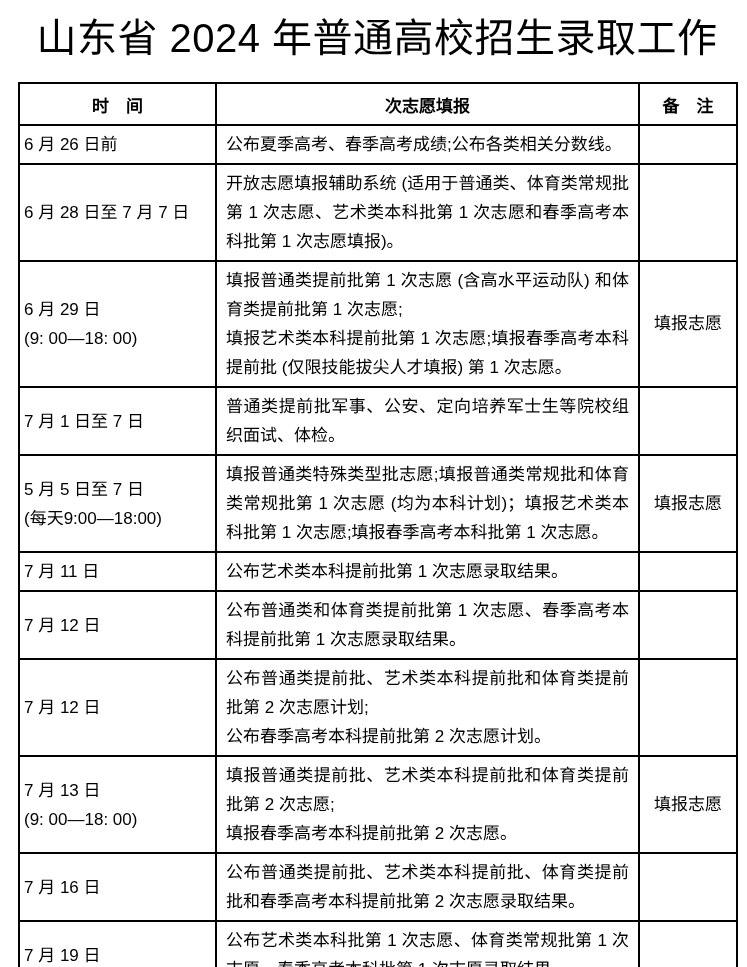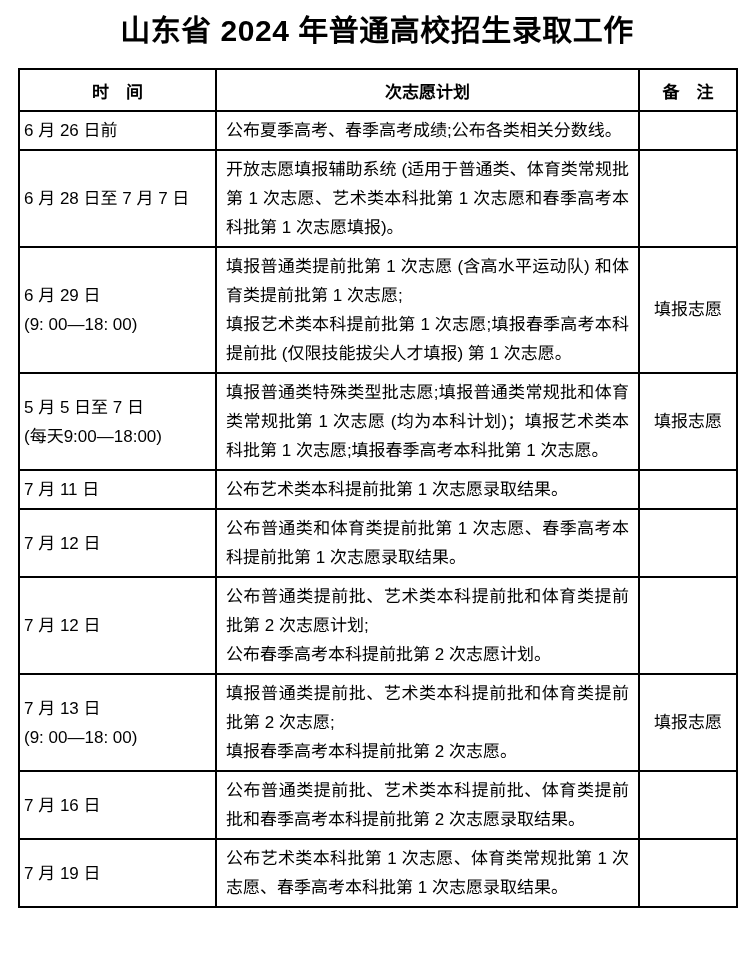--- a/index.html
+++ b/index.html
@@ -11,22 +11,22 @@
   }
   .page {
     width: 747px;
     box-sizing: border-box;
     padding: 6px 11px 8px 18px;
     background: #ffffff;
   }
   .title {
     width: 718px;
     text-align: center;
-    font-size: 30px;
-    font-weight: 700;
+    font-size: 40px;
+    font-weight: 400;
     line-height: 1.4;
     margin: 4px 0 16px 0;
     letter-spacing: 0.5px;
   }
   table.schedule {
     width: 718px;
     border-collapse: collapse;
     table-layout: fixed;
   }
   table.schedule col.c-time   { width: 197px; }
@@ -70,21 +70,21 @@
 
   <table class="schedule">
     <colgroup>
       <col class="c-time">
       <col class="c-work">
       <col class="c-remark">
     </colgroup>
     <thead>
       <tr>
         <th>时　间</th>
-        <th>次志愿计划</th>
+        <th>次志愿填报</th>
         <th>备　注</th>
       </tr>
     </thead>
     <tbody>
         <tr>
           <td class="time-cell">
             <div class="para">6 月 26 日前</div>
           </td>
           <td class="content-cell">
             <p class="para">公布夏季高考、春季高考成绩;公布各类相关分数线。</p>
@@ -103,20 +103,29 @@
         <tr>
           <td class="time-cell">
             <div class="para">6 月 29 日</div>
             <div class="para">(9: 00—18: 00)</div>
           </td>
           <td class="content-cell">
             <p class="para">填报普通类提前批第 1 次志愿 (含高水平运动队) 和体育类提前批第 1 次志愿;</p>
             <p class="para">填报艺术类本科提前批第 1 次志愿;填报春季高考本科提前批 (仅限技能拔尖人才填报) 第 1 次志愿。</p>
           </td>
           <td class="remark-cell">填报志愿</td>
+        </tr>
+        <tr>
+          <td class="time-cell">
+            <div class="para">7 月 1 日至 7 日</div>
+          </td>
+          <td class="content-cell">
+            <p class="para">普通类提前批军事、公安、定向培养军士生等院校组织面试、体检。</p>
+          </td>
+          <td class="remark-cell"></td>
         </tr>
         <tr>
           <td class="time-cell">
             <div class="para">5 月 5 日至 7 日</div>
             <div class="para">(每天9:00—18:00)</div>
           </td>
           <td class="content-cell">
             <p class="para">填报普通类特殊类型批志愿;填报普通类常规批和体育类常规批第 1 次志愿 (均为本科计划)；填报艺术类本科批第 1 次志愿;填报春季高考本科批第 1 次志愿。</p>
           </td>
           <td class="remark-cell">填报志愿</td>

